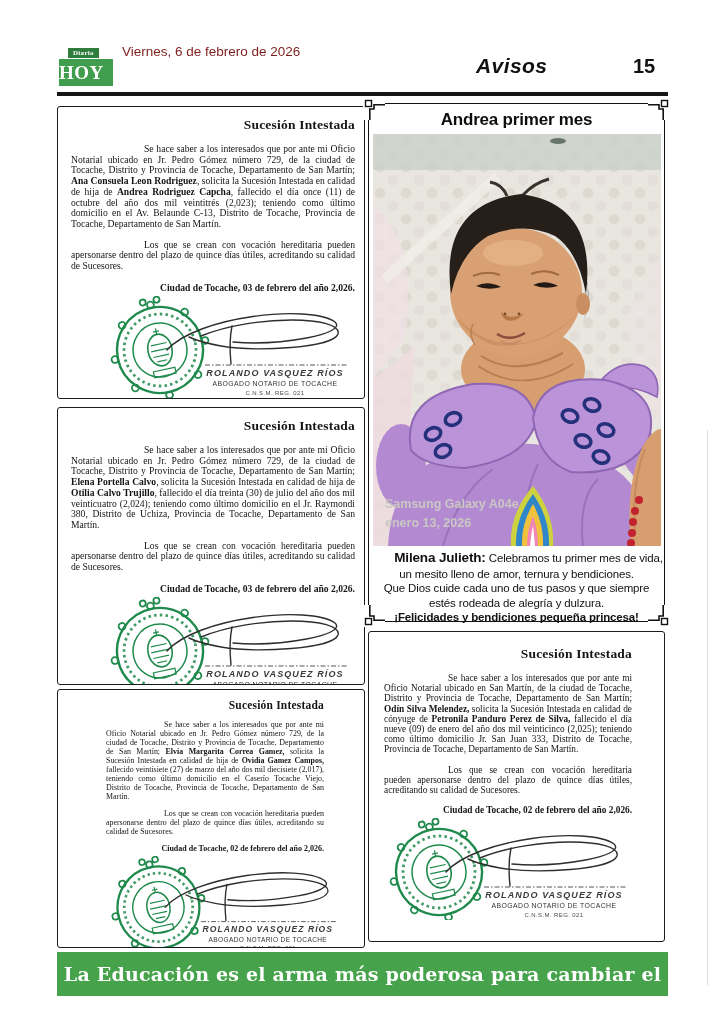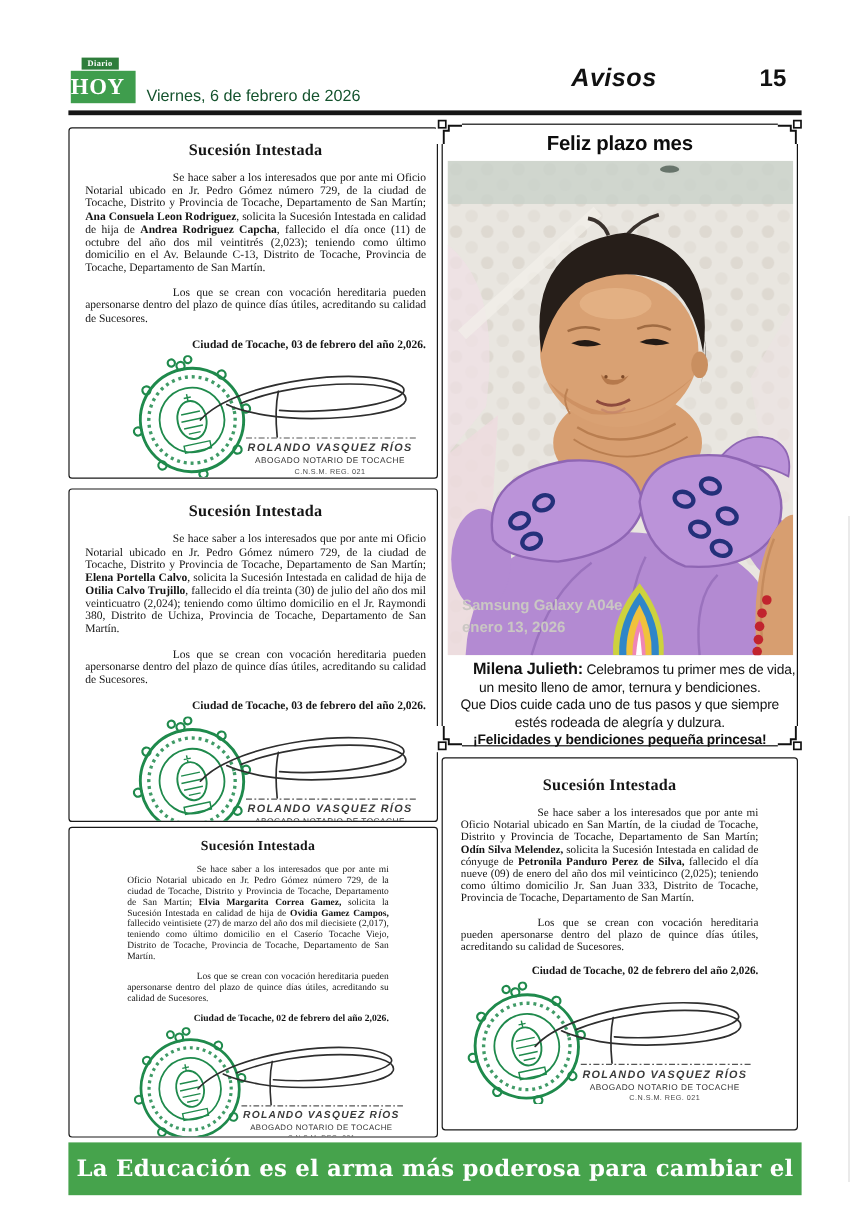--- a/index.html
+++ b/index.html
@@ -5,33 +5,33 @@
   html,body{margin:0;padding:0;background:#fff;}
   .page{position:relative;width:723px;height:1024px;background:#fff;overflow:hidden;
         font-family:"Liberation Serif",serif;color:#151515;}
 
   
   .logo{position:absolute;left:59px;top:48px;width:48px;height:40px;}
   .logo-tab{position:absolute;left:9px;top:0;padding:1px 5px 1px;background:var(--logo-dark,#2e7d3b);
             color:#fff;font:bold 7px "Liberation Serif",serif;letter-spacing:.3px;}
   .logo-main{position:absolute;left:0;top:11px;width:54px;height:27px;background:var(--logo-green,#3f9d4d);
              color:#fff;font:bold 19px/27px "Liberation Serif",serif;text-align:left;letter-spacing:.5px;}
-  .header-date{position:absolute;left:122px;top:72px;font:13.5px "Liberation Sans",sans-serif;color:#14532d;}
+  .header-date{position:absolute;left:122px;top:44px;font:13.5px "Liberation Sans",sans-serif;color:#7f1d1d;}
   .section-title{position:absolute;left:476px;top:54px;font:italic bold 21px "Liberation Sans",sans-serif;letter-spacing:.4px;color:#111;}
   .page-num{position:absolute;left:633px;top:55px;font:bold 20px "Liberation Sans",sans-serif;color:#111;text-align:right;}
   .header-rule{position:absolute;left:57px;top:92px;width:611px;height:4px;background:#161616;}
 
   
   .notice{position:absolute;left:57px;width:308px;border:1.7px solid #1a1a1a;border-radius:3px;
           background:#fff;box-sizing:border-box;padding:8px 9px 0 13px;overflow:hidden;}
   #notice1{top:106px;height:293px;}
   #notice2{top:407px;height:278px;}
   #notice3{top:689px;height:259px;padding:9px 40px 0 48px;}
   #notice4{left:368px;top:631px;width:297px;height:311px;padding:12px 32px 0 15px;}
-  .notice h2{font:bold 13.5px "Liberation Serif",serif;text-align:center;margin:2px 0 11px;letter-spacing:.2px;}
+  .notice h2{font:bold 13.5px "Liberation Serif",serif;text-align:right;margin:2px 0 11px;letter-spacing:.2px;}
   #notice3 h2{font-size:11.5px;margin:0 0 9px;}
   .nbody p{margin:0 0 10px;font-size:9.6px;line-height:10.7px;text-align:justify;text-indent:73px;color:#141414;}
   #notice3 .nbody p{font-size:7.9px;line-height:9px;text-indent:58px;margin-bottom:8px;}
   #notice4 .nbody p{font-size:9.3px;line-height:10.2px;text-indent:64px;}
   .ndate{font-weight:bold;font-size:9.6px;text-align:right;margin-top:1px;}
   #notice3 .ndate{font-size:8px;}
   #notice4 .ndate{font-size:9.3px;}
   .stampblock{margin-top:3px;text-align:right;}
   .stampblock svg{width:250px;height:102px;}
   #notice3 .stampblock svg{width:238px;height:97px;}
@@ -259,21 +259,21 @@
       <rect width="22" height="22" fill="#fff"></rect>
       <path d="M22 6.8 H11 V11 H6.8 V22" fill="none" stroke="#111" stroke-width="1.6"></path>
       <rect x="2.5" y="2.5" width="6" height="6" fill="#fff" stroke="#111" stroke-width="1.4"></rect>
     </svg>
     <svg class="corner bl" viewBox="0 0 22 22">
       <rect width="22" height="22" fill="#fff"></rect>
       <path d="M22 6.8 H11 V11 H6.8 V22" fill="none" stroke="#111" stroke-width="1.6"></path>
       <rect x="2.5" y="2.5" width="6" height="6" fill="#fff" stroke="#111" stroke-width="1.4"></rect>
     </svg>
 
-    <div class="celeb-title">Feliz plazo mes</div>
+    <div class="celeb-title">Andrea primer mes</div>
 
     <svg class="photo" viewBox="0 0 288 412" preserveAspectRatio="none">
       <defs>
         <pattern id="bp" width="26" height="26" patternUnits="userSpaceOnUse">
           <rect width="26" height="26" fill="#e9e6e0"></rect>
           <circle cx="7" cy="7" r="5.2" fill="#ded9d1"></circle>
           <circle cx="20" cy="20" r="5.2" fill="#e3dfd8"></circle>
         </pattern>
       </defs>
       <rect width="288" height="412" fill="url(#bp)"></rect>

